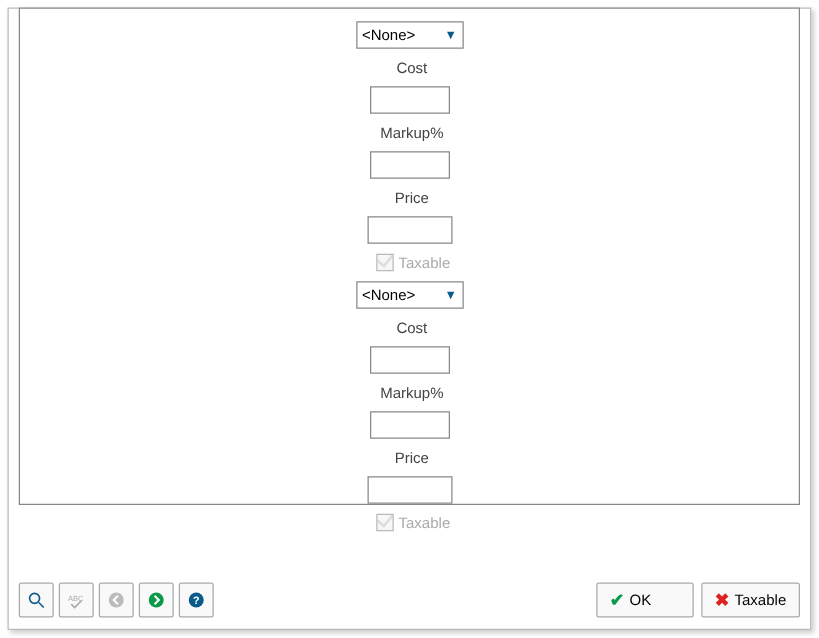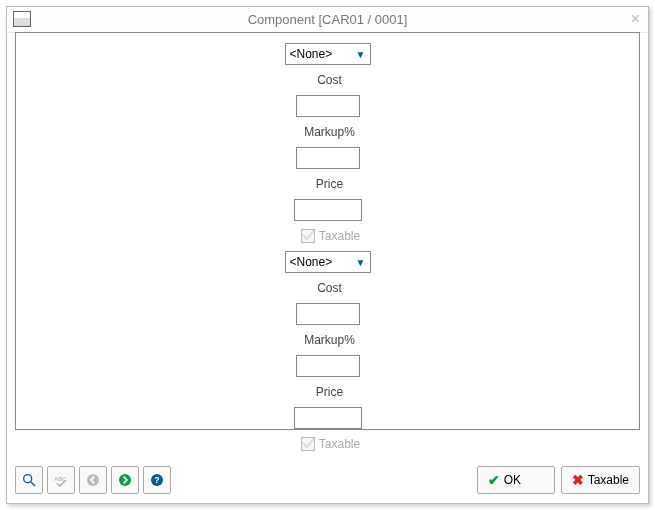--- a/index.html
+++ b/index.html
@@ -195,25 +195,20 @@
     min-width: 78px;
   }
   .btn-text .glyph { font-weight: bold; font-size: 14px; line-height: 1;}
   .ok .glyph { color: #0b9a4a; }
   .cancel .glyph { color: #d22; }
 </style>
 </head>
 <body>
 
 <div class="window">
-  <div class="titlebar">
-    <div class="icon"></div>
-    <div class="title">Component [CAR01 / 0001]</div>
-    <div class="close">×</div>
-  </div>
 
 
   <div class="tabcontent">
 
     <div class="charge-row">
       <div class="select-wrap">
         <span>&lt;None&gt;</span>
         <span class="caret">▼</span>
       </div>
       <span class="field-label">Cost</span>

